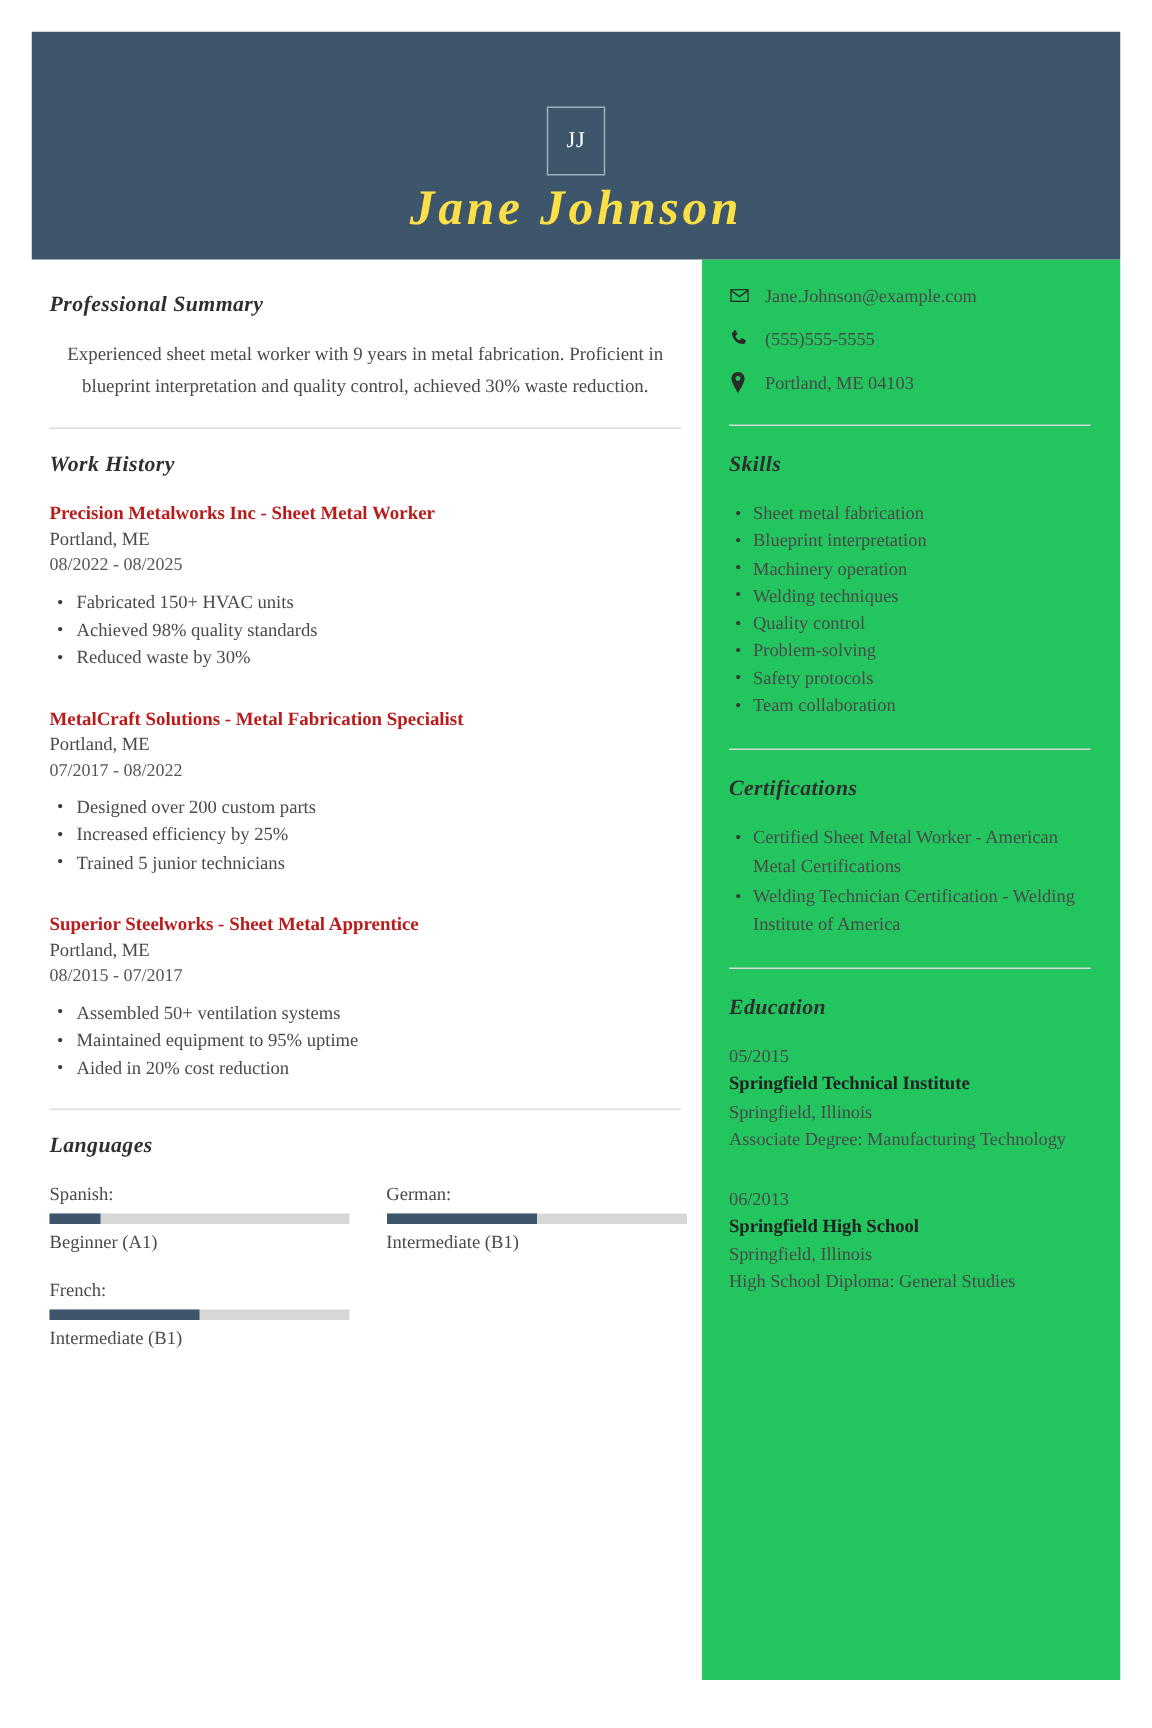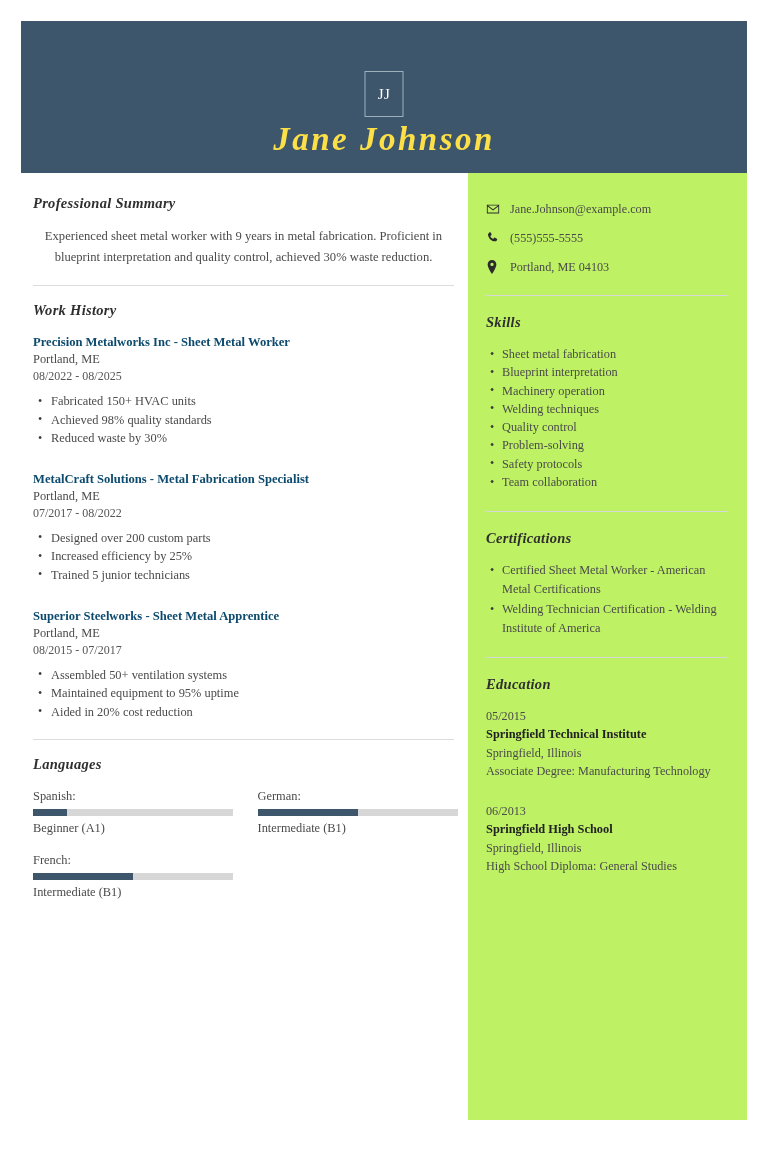--- a/index.html
+++ b/index.html
@@ -73,22 +73,22 @@
   }
   .col-main {
     width: 447px;
     box-sizing: border-box;
     padding: 22px 14px 0 12px;
     background: #ffffff;
   }
   .col-side {
     width: 279px;
     box-sizing: border-box;
-    background: #bef264;
-    padding: 28px 20px 0 18px;
+    background: #22c55e;
+    padding: 16px 20px 0 18px;
   }
 
   
   .sec-title {
     font-size: 14.5px;
     font-weight: bold;
     font-style: italic;
     color: #2f2f2f;
     letter-spacing: 0.3px;
     margin: 0 0 14px 0;
@@ -110,21 +110,21 @@
     line-height: 20.5px;
     color: #4a4a4a;
   }
 
   
   .job { margin-bottom: 22px; }
   .job:last-child { margin-bottom: 0; }
   .job-title {
     font-size: 12.6px;
     font-weight: bold;
-    color: #0c4a6e;
+    color: #b91c1c;
     line-height: 18px;
   }
   .job-loc {
     font-size: 12.4px;
     color: #4a4a4a;
     line-height: 17px;
   }
   .job-dates {
     font-size: 12px;
     color: #555555;

